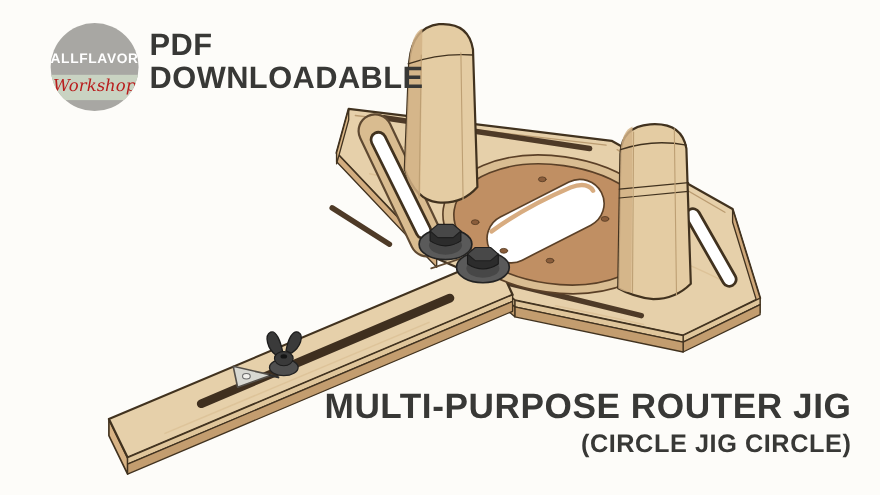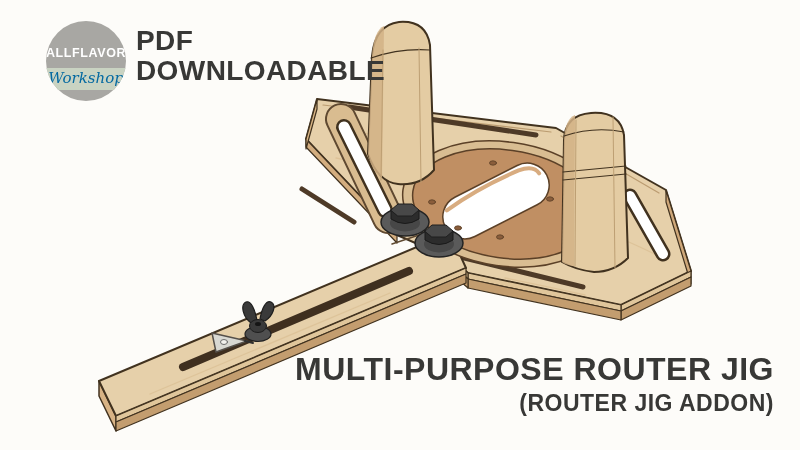--- a/index.html
+++ b/index.html
@@ -16,21 +16,21 @@
   }
   .logo-brand{
     margin-top:25px;font-weight:bold;font-size:12.5px;letter-spacing:.6px;
     color:#ffffff;white-space:nowrap;
   }
   .logo-band{
     margin-top:8px;width:110%;background:#c9d3c2;text-align:center;
     padding:1px 0 3px 0;
   }
   .logo-script{
-    font-family:"DejaVu Serif",serif;font-style:italic;font-size:15px;color:#0369a1;
+    font-family:"DejaVu Serif",serif;font-style:italic;font-size:15px;color:#b91c1c;
   }
   
   .header-text{
     position:absolute;left:136px;top:26px;
     font-weight:bold;font-size:28px;line-height:1.07;color:#383836;letter-spacing:.4px;
   }
   
   .title-block{
     position:absolute;right:26px;top:353px;text-align:right;color:#383836;
   }
@@ -166,16 +166,16 @@
     </div>
   </div>
 
   <div class="header-text">
     <div>PDF</div>
     <div>DOWNLOADABLE</div>
   </div>
 
   <div class="title-block">
     <div class="title-line1">MULTI-PURPOSE ROUTER JIG</div>
-    <div class="title-line2">(ROUTER JIG ADDON)</div>
+    <div class="title-line2">(CIRCLE JIG CIRCLE)</div>
   </div>
 
 </div>
 
 </body></html>

